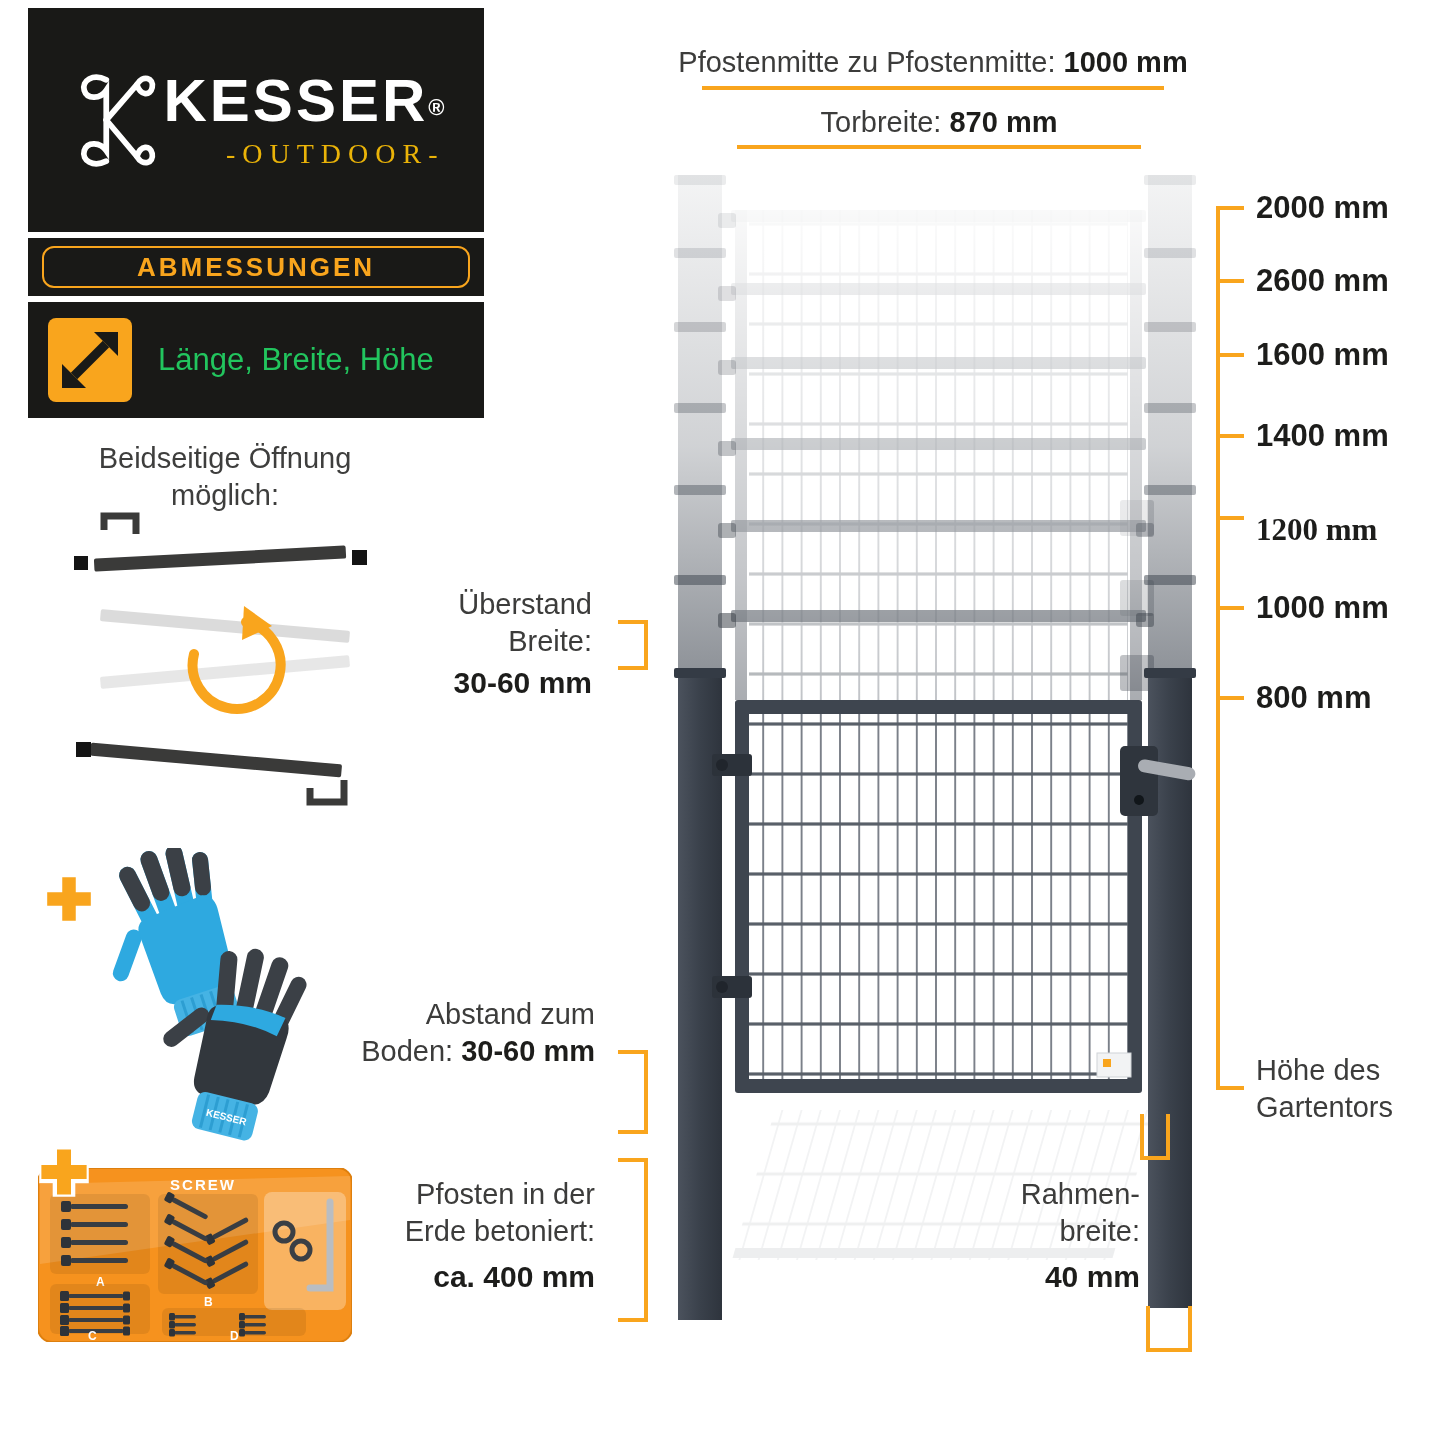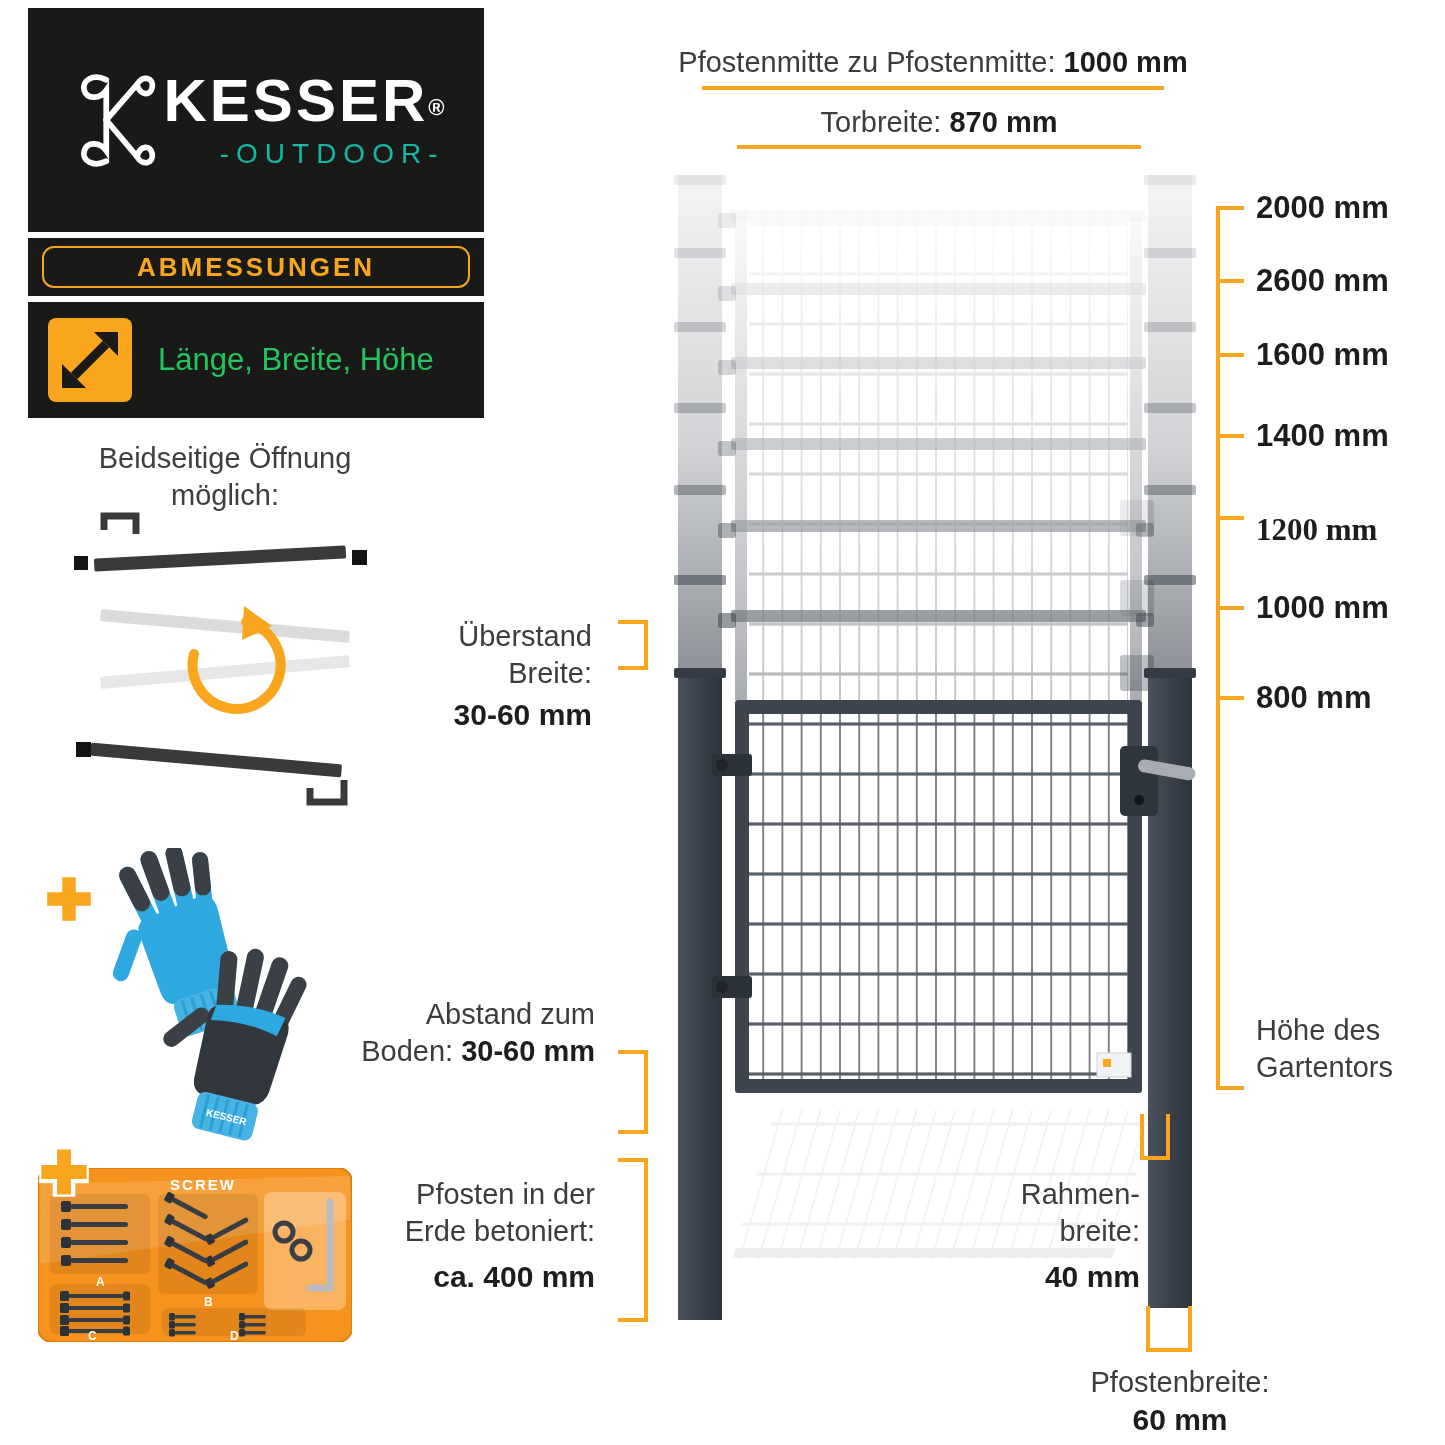--- a/index.html
+++ b/index.html
@@ -6,21 +6,21 @@
   #page{position:relative;width:1445px;height:1445px;background:#ffffff;overflow:hidden;
         font-family:"Liberation Sans", sans-serif;color:#3c3c3b;}
   .abs{position:absolute;}
   .bar{position:absolute;background:#F9A51D;}
   .b{font-weight:bold;color:#1d1d1b;}
   .blackbox{position:absolute;left:28px;width:456px;background:#191917;}
   .logo-row{display:flex;align-items:center;justify-content:center;height:100%;}
   .logo-text{display:flex;flex-direction:column;align-items:flex-end;margin-left:8px;}
   .brand-name{font-size:60px;font-weight:bold;color:#ffffff;letter-spacing:3px;line-height:62px;}
   .brand-reg{font-size:22px;vertical-align:super;color:#ffffff;font-weight:bold;}
-  .brand-sub{font-size:28px;letter-spacing:7px;color:#14b8a6;margin-top:6px;}
+  .brand-sub{font-size:28px;letter-spacing:7px;color:#eab308;margin-top:6px;font-family:Liberation Serif, serif;}
   .badge-inner{position:absolute;left:14px;right:14px;top:8px;bottom:8px;border:2px solid #F9A51D;
                border-radius:12px;display:flex;align-items:center;justify-content:center;
                color:#F9A51D;font-weight:bold;font-size:26px;letter-spacing:3px;}
   .feature-row{display:flex;align-items:center;height:100%;padding-left:20px;}
   .feature-icon{width:84px;height:84px;background:#F9A51D;border-radius:8px;flex:0 0 auto;
                 display:flex;align-items:center;justify-content:center;}
   .feature-label{color:#22c55e;font-size:31px;margin-left:26px;}
   .note{font-size:29px;line-height:37px;text-align:center;color:#3e3e3d;}
   .dim-line{font-size:29px;text-align:center;color:#3c3c3b;}
   .h-label{position:absolute;left:1256px;width:180px;font-size:31px;font-weight:bold;color:#1d1d1b;}
@@ -347,26 +347,26 @@
   <div class="bar" style="left:1216px;top:1086px;width:28px;height:4px;"></div>
 
   <div class="h-label" style="top:190px;">2000 mm</div>
   <div class="h-label" style="top:263px;">2600 mm</div>
   <div class="h-label" style="top:337px;">1600 mm</div>
   <div class="h-label" style="top:418px;">1400 mm</div>
   <div class="h-label" style="top:512px;font-family:Liberation Serif, serif;">1200 mm</div>
   <div class="h-label" style="top:590px;">1000 mm</div>
   <div class="h-label" style="top:680px;">800 mm</div>
 
-  <div class="abs ann" style="left:1256px;top:1012px;width:190px;">
+  <div class="abs ann" style="left:1256px;top:1052px;width:190px;">
     <div>Höhe des</div>
     <div>Gartentors</div>
   </div>
 
-  <div class="abs ann t-right" style="left:370px;top:586px;width:222px;margin-top:32px;">
+  <div class="abs ann t-right" style="left:370px;top:586px;width:222px;">
     <div>Überstand</div>
     <div>Breite:</div>
     <div class="val" style="font-size:30px;margin-top:4px;">30-60 mm</div>
   </div>
   <div class="bar" style="left:618px;top:620px;width:30px;height:4px;"></div>
   <div class="bar" style="left:644px;top:620px;width:4px;height:50px;"></div>
   <div class="bar" style="left:618px;top:666px;width:30px;height:4px;"></div>
 
   <div class="abs ann t-right" style="left:340px;top:996px;width:255px;">
     <div>Abstand zum</div>
@@ -392,18 +392,14 @@
     <div>breite:</div>
     <div class="val" style="font-size:30px;margin-top:8px;">40 mm</div>
   </div>
   <div class="bar" style="left:1140px;top:1114px;width:4px;height:46px;"></div>
   <div class="bar" style="left:1166px;top:1114px;width:4px;height:46px;"></div>
   <div class="bar" style="left:1140px;top:1156px;width:30px;height:4px;"></div>
 
   <div class="bar" style="left:1146px;top:1306px;width:4px;height:46px;"></div>
   <div class="bar" style="left:1188px;top:1306px;width:4px;height:46px;"></div>
   <div class="bar" style="left:1146px;top:1348px;width:46px;height:4px;"></div>
-  <div class="abs ann t-center" style="left:1030px;top:1364px;width:300px;">
-    <div>Pfostenbreite:</div>
-    <div class="val" style="font-size:30px;">60 mm</div>
-  </div>
 
 </div>
 
 </body></html>

